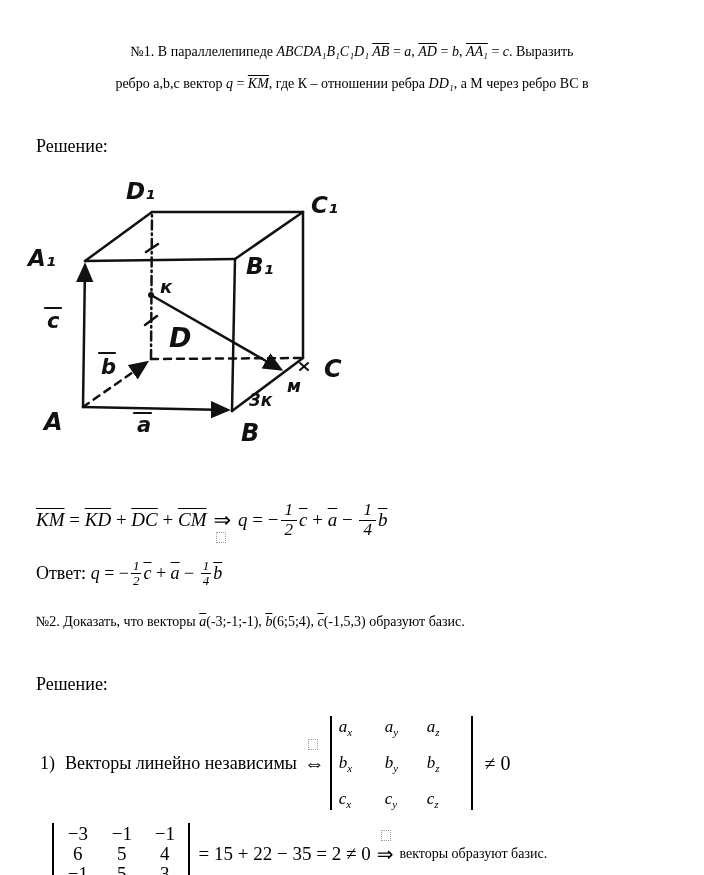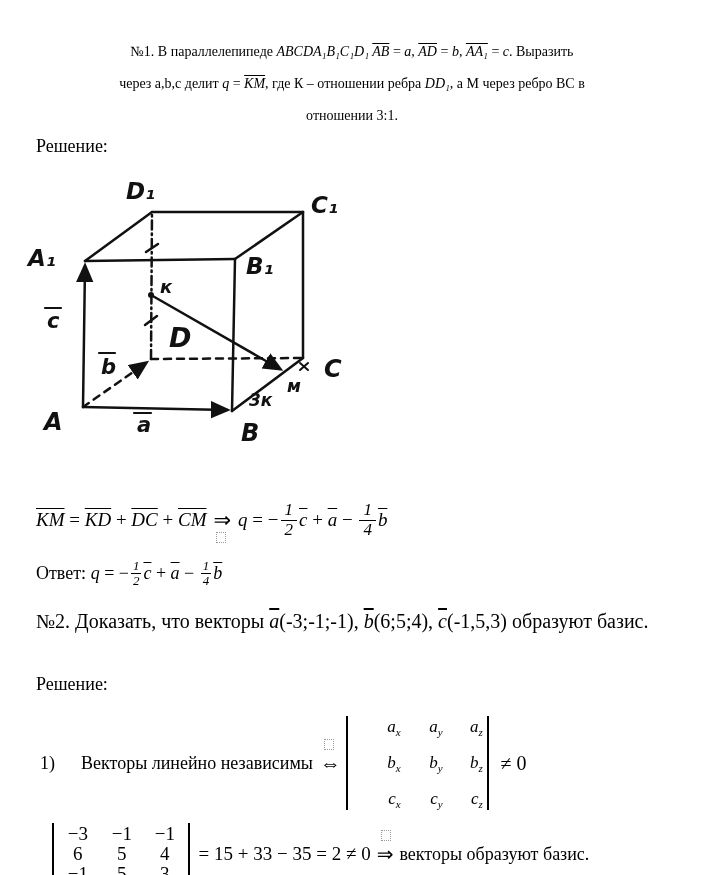--- a/index.html
+++ b/index.html
@@ -24,38 +24,35 @@
   .flexrow{display:flex;align-items:center;}
   
   .aw{position:relative;display:inline-block;font-size:21px;margin:0 7px;font-style:normal;}
   .dbox{position:absolute;width:8px;height:9px;border:1px dotted #9a9a9a;}
   .dbox.below{bottom:-10px;left:3px;}
   .dbox.above{top:-12px;left:4px;}
   
   .mat{display:inline-flex;align-items:center;}
   .mat .bar{width:1.8px;background:#000;}
   .mgrid{display:grid;grid-template-columns:46px 42px 40px;grid-auto-rows:36px;align-items:center;padding:0 4px 0 7px;}
-  .mcell{font-style:italic;font-size:17px;text-align:right;}
+  .mcell{font-style:italic;font-size:17px;}
   .mcell sub{font-size:11px;font-style:italic;}
   .dgrid{display:grid;grid-template-columns:44px 44px 42px;grid-auto-rows:20px;align-items:center;padding:0 2px;}
   .dcell{text-align:center;font-size:19px;}
   sub{line-height:0;}
 </style>
 </head>
 <body>
 
 <div class="abs centered" style="left:34px;top:36px;width:636px;font-size:14px;line-height:32px;">
   <div>
     <span class="rm">№1. В параллелепипеде </span><span class="it">ABCDA₁B₁C₁D₁  </span><span class="it ov">AB</span><span class="rm"> = </span><span class="it">a</span><span class="rm">,  </span><span class="it ov">AD</span><span class="rm"> = </span><span class="it">b</span><span class="rm">, </span><span class="it ov">AA₁</span><span class="rm"> = </span><span class="it">c</span><span class="rm">. Выразить</span>
   </div>
   <div>
-    <span class="rm">через a,b,c делит </span><span class="it">q</span><span class="rm"> = </span><span class="it ov">KM</span><span class="rm">, где К – отношении ребра </span><span class="it">DD₁</span><span class="rm">, а М через ребро ВС в</span>
-  </div>
-  <div>
-    <span class="rm">отношении 3:1.</span>
+    <span class="rm">ребро a,b,c вектор </span><span class="it">q</span><span class="rm"> = </span><span class="it ov">KM</span><span class="rm">, где К – отношении ребра </span><span class="it">DD₁</span><span class="rm">, а М через ребро ВС в</span>
   </div>
 </div>
 
 <div class="abs" style="left:36px;top:136px;font-size:18px;">
   <span>Решение:</span>
 </div>
 
 <svg class="abs" style="left:0;top:155px;" width="370" height="300" viewBox="0 155 370 300">
   <defs>
     <marker id="ah" markerWidth="10" markerHeight="9" refX="6.5" refY="3.5" orient="auto">
@@ -149,33 +146,33 @@
   <span class="rm" style="white-space:pre;"> + </span>
   <span class="it ov">a</span>
   <span class="rm" style="white-space:pre;"> − </span>
   <span class="sfrac">
       <span class="n">1</span>
       <span class="d">4</span>
     </span>
   <span class="it ov">b</span>
 </div>
 
-<div class="abs" style="left:36px;top:605px;width:640px;font-size:20px;line-height:33px;">
+<div class="abs" style="left:36px;top:605px;width:640px;font-size:14px;line-height:33px;">
   <div>
     <span class="rm">№2. Доказать, что векторы </span><span class="it ov">a</span><span class="rm">(-3;-1;-1), </span><span class="it ov">b</span><span class="rm">(6;5;4), </span><span class="it ov">c</span><span class="rm">(-1,5,3) образуют базис.</span>
   </div>
 </div>
 
 <div class="abs" style="left:36px;top:674px;font-size:18px;">
   <span>Решение:</span>
 </div>
 
 <div class="abs flexrow" style="left:40px;top:712px;height:102px;font-size:18px;">
   <span class="rm">1)</span>
-  <span class="rm" style="margin-left:26px;">Векторы линейно независимы</span>
+  <span class="rm" style="margin-left:10px;">Векторы линейно независимы</span>
   <span class="aw" style="margin:0 5px 0 7px;"><span>⇔</span><span class="dbox above"></span></span>
   <span class="mat">
     <span class="bar" style="height:94px;"></span>
     <span class="mgrid">
       <span class="mcell"><span>a</span><sub>x</sub></span>
       <span class="mcell"><span>a</span><sub>y</sub></span>
       <span class="mcell"><span>a</span><sub>z</sub></span>
       <span class="mcell"><span>b</span><sub>x</sub></span>
       <span class="mcell"><span>b</span><sub>y</sub></span>
       <span class="mcell"><span>b</span><sub>z</sub></span>
@@ -197,16 +194,16 @@
       <span class="dcell">−1</span>
       <span class="dcell">6</span>
       <span class="dcell">5</span>
       <span class="dcell">4</span>
       <span class="dcell">−1</span>
       <span class="dcell">5</span>
       <span class="dcell">3</span>
     </span>
     <span class="bar" style="height:62px;"></span>
   </span>
-  <span class="rm" style="margin-left:9px;font-size:19px;white-space:pre;">= 15 + 33 − 35 = 2 ≠ 0</span>
+  <span class="rm" style="margin-left:9px;font-size:19px;white-space:pre;">= 15 + 22 − 35 = 2 ≠ 0</span>
   <span class="aw" style="font-size:20px;margin:0 6px;"><span>⇒</span><span class="dbox above"></span></span>
-  <span class="rm" style="font-size:18px;">векторы образуют базис.</span>
+  <span class="rm" style="font-size:14px;">векторы образуют базис.</span>
 </div>
 
 </body></html>

